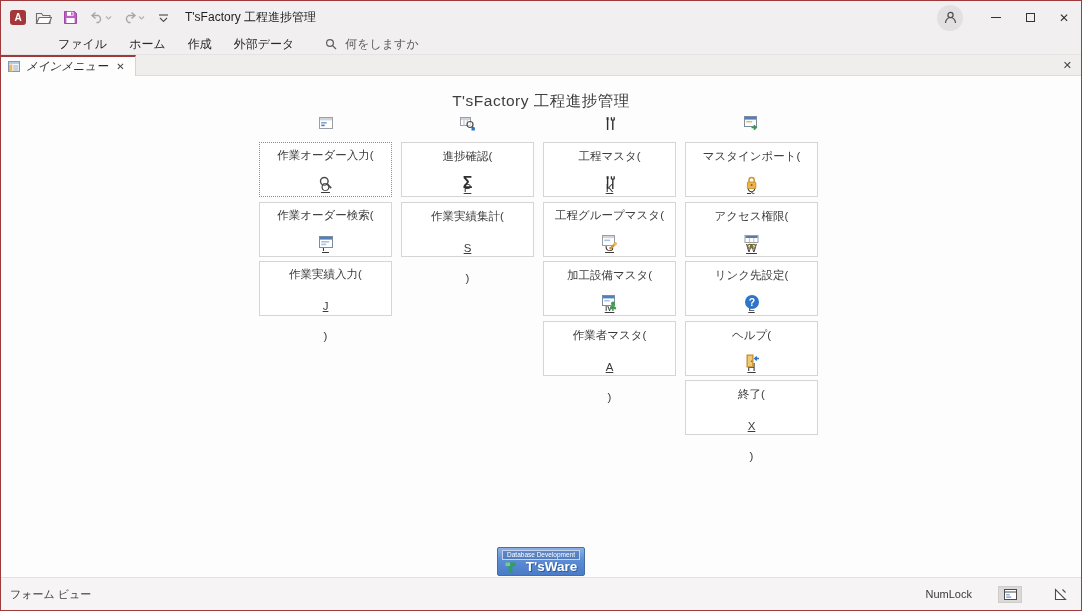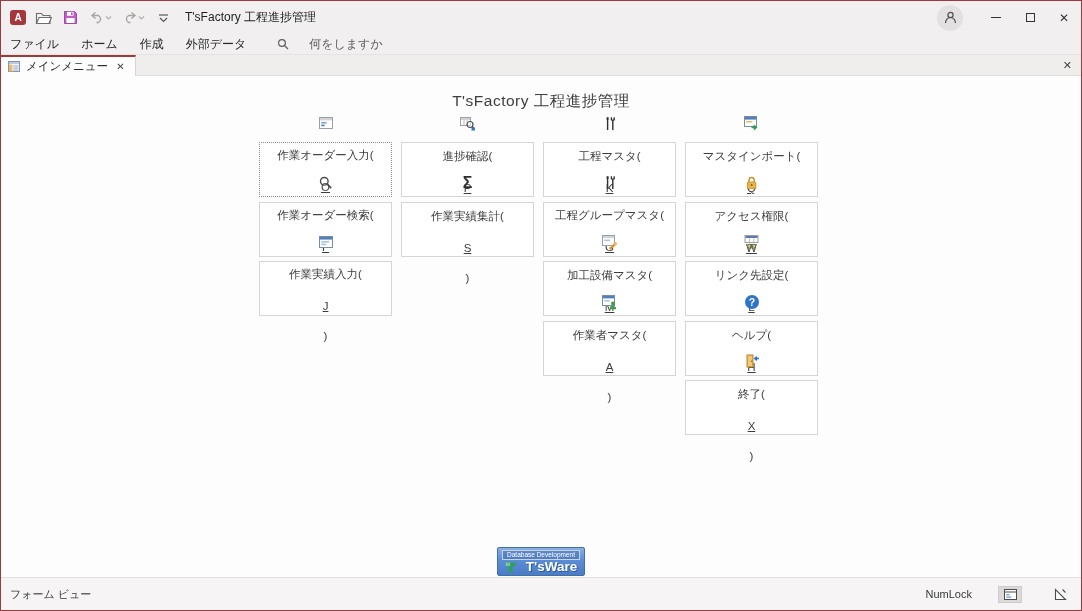--- a/index.html
+++ b/index.html
@@ -14,27 +14,27 @@
   .qat-btn.wide { width:26px; }
   .app-logo { width:16px; height:15px; background:#a4373a; border-radius:3px; color:#fff; font-size:10px; font-weight:bold; display:flex; align-items:center; justify-content:center; }
   .win-title { font-size:12px; color:#1f1f1f; margin-left:12px; }
   .titlebar-right { margin-left:auto; display:flex; align-items:center; height:100%; }
   .account-btn { width:26px; height:26px; border-radius:50%; background:#e2e0e0; display:flex; align-items:center; justify-content:center; margin-right:16px; }
   .win-ctrl { width:34px; height:33px; display:flex; align-items:center; justify-content:center; color:#333; font-size:12px; }
   .ctrl-min { width:10px; height:1px; background:#333; display:block; }
   .ctrl-max { width:9px; height:9px; border:1px solid #333; display:block; }
 
   
-  .menubar { height:21px; background:#f1efef; display:flex; align-items:center; font-size:12px; color:#262626; border-bottom:1px solid #e6e3e3; flex:0 0 auto; }
+  .menubar { height:21px; background:#f1efef; display:flex; align-items:center; font-size:12px; color:#262626; border-bottom:1px solid #e6e3e3; flex:0 0 auto;padding-left:48px; }
   .menu-item { padding:0 11px; height:100%; display:flex; align-items:center; }
   .menu-item:first-child { padding-left:9px; }
-  .tellme { display:flex; align-items:center; gap:20px; margin-left:20px; color:#5c5c5c; }
-
-  
-  .tabstrip { height:21px; background:#f0eded; display:flex; align-items:flex-end; border-bottom:1px solid #dedbdb; flex:0 0 auto; position:relative; }
+  .tellme { display:flex; align-items:center; gap:8px; margin-left:20px; color:#5c5c5c; }
+
+  
+  .tabstrip { height:21px; background:#f0eded; display:flex; align-items:flex-end; border-bottom:1px solid #dedbdb; flex:0 0 auto; position:relative;font-style:italic; }
   .doc-tab { height:21px; background:#fdfdfd; border-top:2px solid #9f3a3c; border-right:1px solid #d6d3d3; display:flex; align-items:center; gap:6px; padding:0 8px 0 7px; font-size:11.5px; color:#2b2b2b; margin-bottom:-1px; }
   .tab-close { color:#444; font-size:10px; line-height:1; padding:1px 2px; }
   .strip-close { position:absolute; right:6px; top:3px; font-size:11px; color:#444; padding:1px 3px; }
 
   
   .content { position:relative; flex:1 1 auto; background:#fdfdfd; }
   .page-title { position:absolute; top:15px; left:0; width:100%; text-align:center; font-size:15.5px; color:#3e3e3e; letter-spacing:0.5px; }
   .version-block { position:absolute; top:6px; right:5px; text-align:right; font-size:9.5px; color:#4a4a4a; line-height:1.9; }
 
   .btn-grid { position:absolute; left:258px; top:66px; display:grid; grid-template-columns:repeat(4,133px); grid-auto-rows:55px; column-gap:9px; row-gap:4.5px; }

